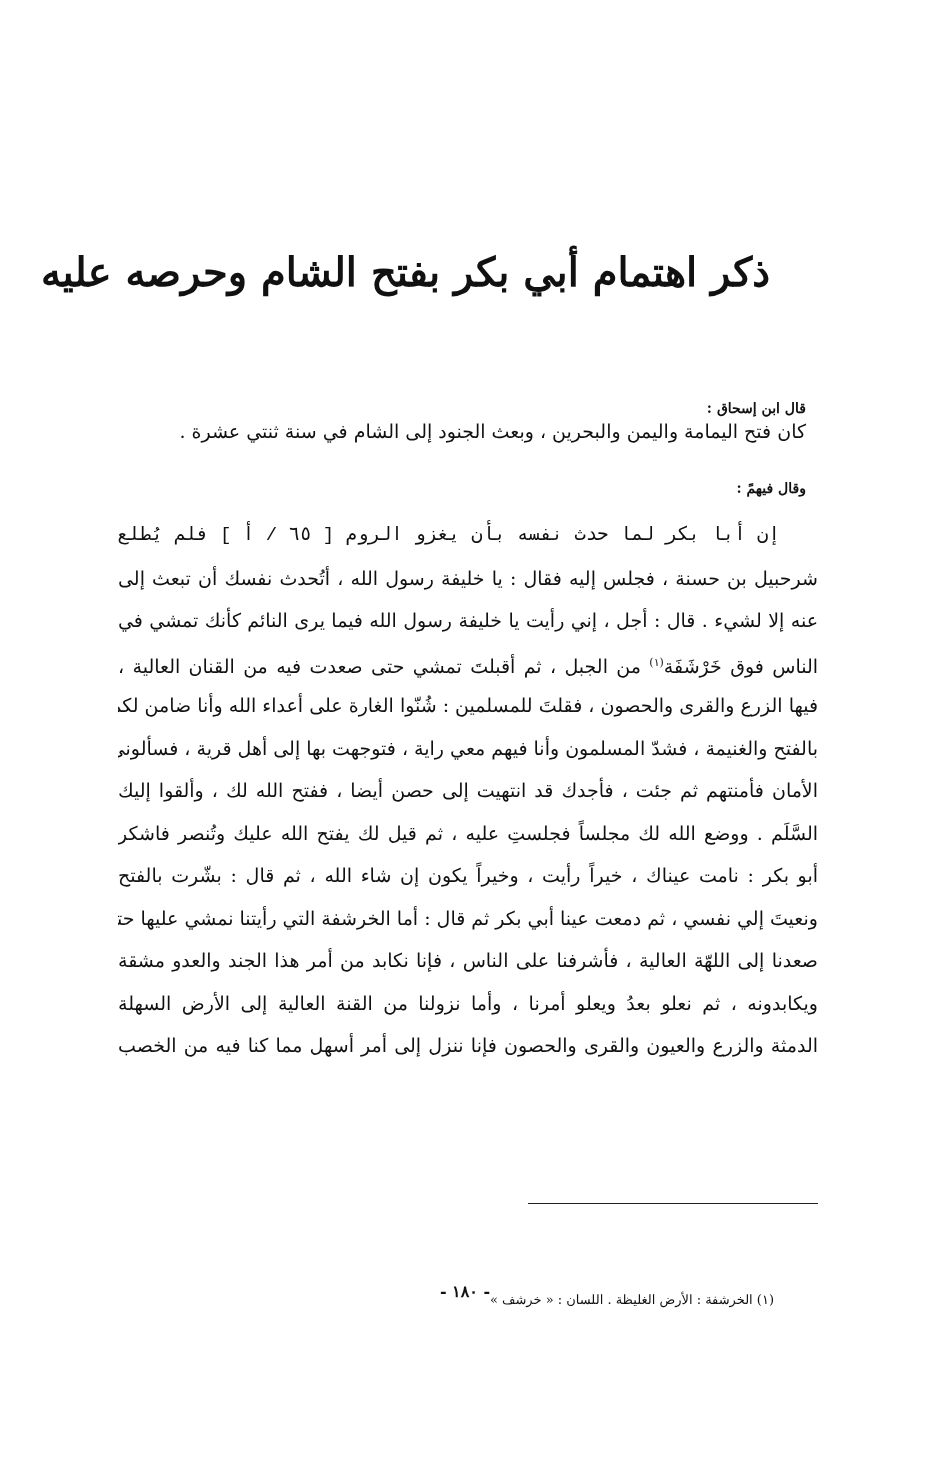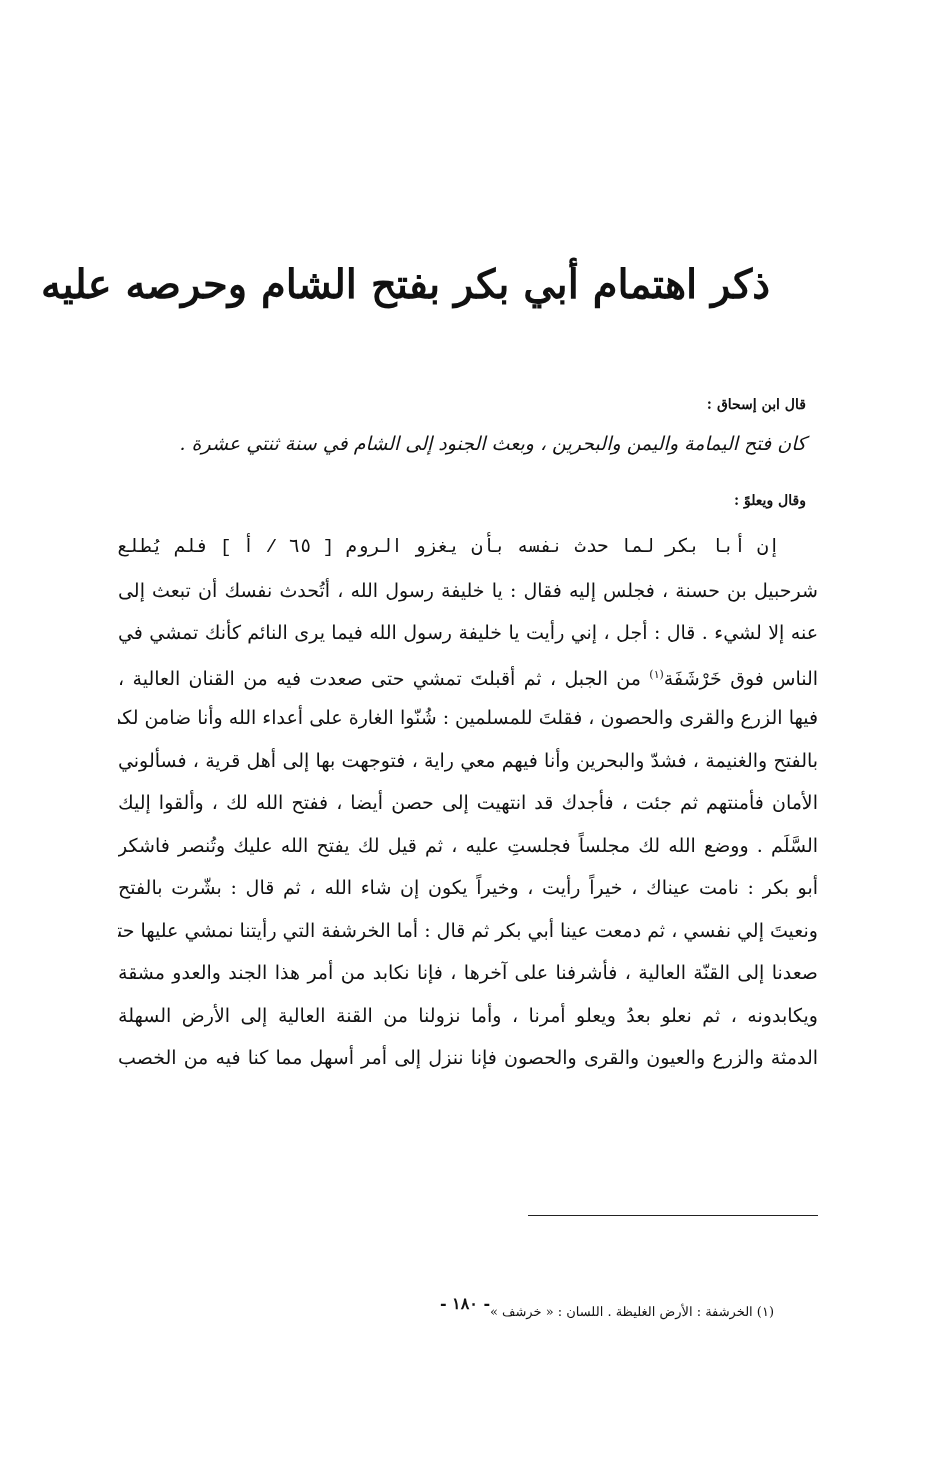--- a/index.html
+++ b/index.html
@@ -1,35 +1,35 @@
 <!DOCTYPE html>
 <html lang="ar" dir="rtl"><head>
   <meta charset="utf-8">
   <style>
     html, body { margin: 0; padding: 0; background: #ffffff; }
     body {
       width: 949px; height: 1468px; position: relative; overflow: hidden;
       font-family: "DejaVu Serif", "Liberation Serif", serif;
       color: #111111;
     }
-    .page { position: absolute; left: 0; top: 0; width: 949px; height: 1080px; margin-top: 12px; }
+    .page { position: absolute; left: 0; top: 0; width: 949px; height: 1080px; }
     .title {
       position: absolute; top: 244px; left: 150px; width: 620px;
       text-align: center; font-weight: bold; font-size: 40px; line-height: 56px;
       direction: rtl; white-space: nowrap;
     }
     .label {
       position: absolute; right: 143px; font-size: 14px; font-weight: bold;
       direction: rtl; white-space: nowrap;
     }
-    .label.l1 { top: 384px; text-align: center; }
+    .label.l1 { top: 400px; text-align: center; }
     .label.l2 { top: 480px; }
     .intro {
       position: absolute; top: 420px; right: 143px; font-size: 19px;
-      direction: rtl; white-space: nowrap; font-style: italic;
+      direction: rtl; white-space: nowrap;
     }
     .body-text {
       position: absolute; top: 514px; left: 118px; width: 700px;
       direction: rtl;
     }
     .body-line {
       height: 42.5px; line-height: 42.5px; font-size: 19px;
       text-align: justify; text-align-last: justify; white-space: nowrap;
       overflow: hidden;
     }
@@ -49,34 +49,34 @@
     }
   </style>
 </head>
 <body>
 
 <div class="page">
   <div class="title">ذكر اهتمام أبي بكر بفتح الشام وحرصه عليه</div>
 
   <div class="label l1">قال ابن إسحاق :</div>
   <div class="intro">كان فتح اليمامة واليمن والبحرين ، وبعث الجنود إلى الشام في سنة ثنتي عشرة .</div>
-  <div class="label l2">وقال ويعلوً :</div>
+  <div class="label l2">وقال فيهمً :</div>
 
   <div class="body-text">
     <div class="body-line first">إن أبا بكر لما حدث نفسه بأن يغزو الروم [ ٦٥ / أ ] فلم يُطلع عليه أحداً إذ جاءه</div>
     <div class="body-line">شرحبيل بن حسنة ، فجلس إليه فقال : يا خليفة رسول الله ، أتُحدث نفسك أن تبعث إلى</div>
     <div class="body-line">عنه إلا لشيء . قال : أجل ، إني رأيت يا خليفة رسول الله فيما يرى النائم كأنك تمشي في</div>
     <div class="body-line"><span>الناس فوق خَرْشَفَة</span><span class="sup">(١)</span><span> من الجبل ، ثم أقبلتَ تمشي حتى صعدت فيه من القنان العالية ،</span></div>
     <div class="body-line">فيها الزرع والقرى والحصون ، فقلتَ للمسلمين : شُنّوا الغارة على أعداء الله وأنا ضامن لكم</div>
-    <div class="body-line">بالفتح والغنيمة ، فشدّ والبحرين وأنا فيهم معي راية ، فتوجهت بها إلى أهل قرية ، فسألوني</div>
+    <div class="body-line">بالفتح والغنيمة ، فشدّ المسلمون وأنا فيهم معي راية ، فتوجهت بها إلى أهل قرية ، فسألوني</div>
     <div class="body-line">الأمان فأمنتهم ثم جئت ، فأجدك قد انتهيت إلى حصن أيضا ، ففتح الله لك ، وألقوا إليك</div>
     <div class="body-line">السَّلَم . ووضع الله لك مجلساً فجلستِ عليه ، ثم قيل لك يفتح الله عليك وتُنصر فاشكر</div>
     <div class="body-line">أبو بكر : نامت عيناك ، خيراً رأيت ، وخيراً يكون إن شاء الله ، ثم قال : بشّرت بالفتح</div>
     <div class="body-line">ونعيتَ إلي نفسي ، ثم دمعت عينا أبي بكر ثم قال : أما الخرشفة التي رأيتنا نمشي عليها حتى</div>
-    <div class="body-line">صعدنا إلى القنّة العالية ، فأشرفنا على آخرها ، فإنا نكابد من أمر هذا الجند والعدو مشقة</div>
+    <div class="body-line">صعدنا إلى اللهّة العالية ، فأشرفنا على الناس ، فإنا نكابد من أمر هذا الجند والعدو مشقة</div>
     <div class="body-line">ويكابدونه ، ثم نعلو بعدُ ويعلو أمرنا ، وأما نزولنا من القنة العالية إلى الأرض السهلة</div>
     <div class="body-line">الدمثة والزرع والعيون والقرى والحصون فإنا ننزل إلى أمر أسهل مما كنا فيه من الخصب</div>
   </div>
 
   <div class="rule"></div>
   <div class="footnote">(١) الخرشفة : الأرض الغليظة . اللسان : « خرشف »</div>
   <div class="page-number">- ١٨٠ -</div>
 </div>
 
 </body></html>

